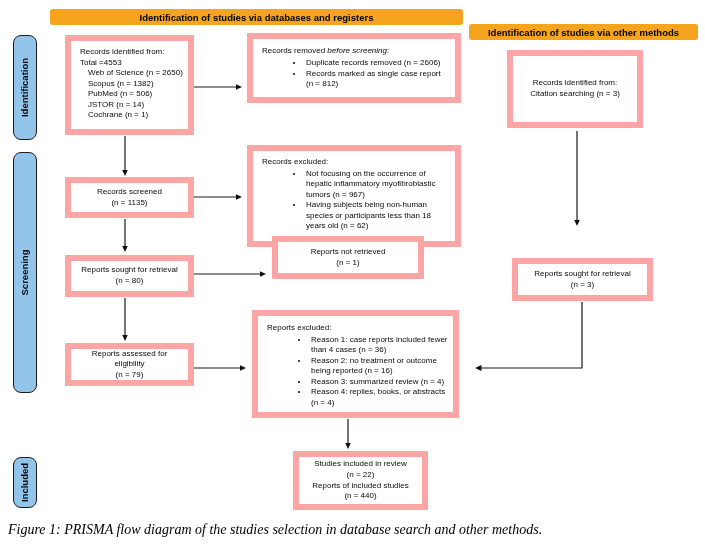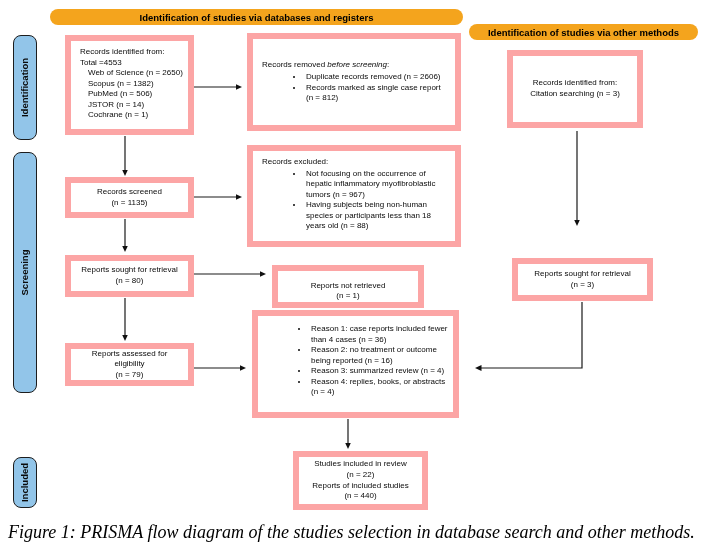--- a/index.html
+++ b/index.html
@@ -1,35 +1,35 @@
 <!DOCTYPE html>
 <html><head>
 <meta charset="utf-8">
 <style>
   html,body{margin:0;padding:0;background:#ffffff;}
   .canvas{position:relative;width:705px;height:549px;background:#ffffff;overflow:hidden;
           font-family:"Liberation Sans",sans-serif;color:#111;}
   .arrows{position:absolute;left:0;top:0;width:705px;height:549px;pointer-events:none;}
-  .banner{position:absolute;height:16px;background:#F4A41D;border-radius:8px;
+  .banner{position:absolute;height:16px;background:#F4A41D;border-radius:3px;
           display:flex;align-items:center;justify-content:center;
           font-weight:bold;font-size:9.5px;color:#000;}
   .stage{position:absolute;width:24px;background:#92C5E9;border:1.3px solid #1d1d1d;border-radius:8px;
          display:flex;align-items:center;justify-content:center;box-sizing:border-box;}
   .stage span{transform:rotate(-90deg);white-space:nowrap;font-weight:bold;font-size:9.5px;color:#0a0a0a;}
   .box{position:absolute;background:#fff;border:6px solid #fca5a5;box-sizing:border-box;
        font-size:8px;line-height:1.32;color:#0a0a0a;}
   .box.center{display:flex;flex-direction:column;justify-content:center;align-items:center;text-align:center;}
   .box.vcenter{display:flex;flex-direction:column;justify-content:center;}
   .pad{padding:6px 5px 4px 9px;}
   .indent{margin-left:8px;}
   ul.bullets{margin:1px 0 0 0;padding-left:42px;}
   ul.bullets li{padding-left:2px;margin:0;}
   .ital{font-style:italic;}
   .caption{position:absolute;left:8px;top:522px;width:690px;
-           font-family:"Liberation Serif",serif;font-style:italic;font-size:18px;color:#000;}
+           font-family:"Liberation Serif",serif;font-style:italic;font-size:14px;color:#000;}
 </style>
 </head>
 <body>
 
 <div class="canvas">
 
   <svg class="arrows" viewBox="0 0 705 549">
     <defs>
       <marker id="arr" markerUnits="userSpaceOnUse" markerWidth="8" markerHeight="8" refX="0.5" refY="3.5" orient="auto">
         <path d="M0,0.5 L6.5,3.5 L0,6.5 Z" fill="#111"></path>
@@ -80,42 +80,43 @@
   <div class="box center" style="left:65px;top:255px;width:129px;height:42px;">
     <div>Reports sought for retrieval</div>
     <div>(n = 80)</div>
   </div>
 
   <div class="box center" style="left:65px;top:343px;width:129px;height:43px;padding:10px 14px;">
     <div>Reports assessed for eligibility</div>
     <div>(n = 79)</div>
   </div>
 
-  <div class="box vcenter" style="left:247px;top:33px;width:214px;height:98px;padding:2px 5px 2px 9px;">
+  <div class="box vcenter" style="left:247px;top:33px;width:214px;height:70px;padding:2px 5px 2px 9px;">
     <div><span>Records removed </span><span class="ital">before screening</span><span>:</span></div>
     <ul class="bullets">
       <li>Duplicate records removed (n = 2606)</li>
       <li>Records marked as single case report (n = 812)</li>
     </ul>
   </div>
 
   <div class="box" style="left:247px;top:145px;width:214px;height:102px;padding:6px 5px 2px 9px;">
     <div>Records excluded:</div>
     <ul class="bullets">
       <li>Not focusing on the occurrence of hepatic inflammatory myofibroblastic tumors (n = 967)</li>
-      <li>Having subjects being non-human species or participants less than 18 years old (n = 88)</li>
+      <li>Having subjects being non-human species or participants less than 18 years old (n = 62)</li>
     </ul>
   </div>
 
-  <div class="box center" style="left:272px;top:265px;width:152px;height:43px;justify-content:flex-end;">
+  <div class="box center" style="left:272px;top:236px;width:152px;height:43px;">
     <div>Reports not retrieved</div>
     <div>(n = 1)</div>
   </div>
 
   <div class="box" style="left:252px;top:310px;width:207px;height:108px;padding:7px 4px 2px 9px;">
+    <div>Reports excluded:</div>
     <ul class="bullets">
       <li>Reason 1: case reports included fewer than 4 cases (n = 36)</li>
       <li>Reason 2: no treatment or outcome being reported (n = 16)</li>
       <li>Reason 3: summarized review (n = 4)</li>
       <li>Reason 4: replies, books, or abstracts (n = 4)</li>
     </ul>
   </div>
 
   <div class="box center" style="left:283px;top:451px;width:135px;height:59px;margin-left:10px;">
     <div>Studies included in review</div>

